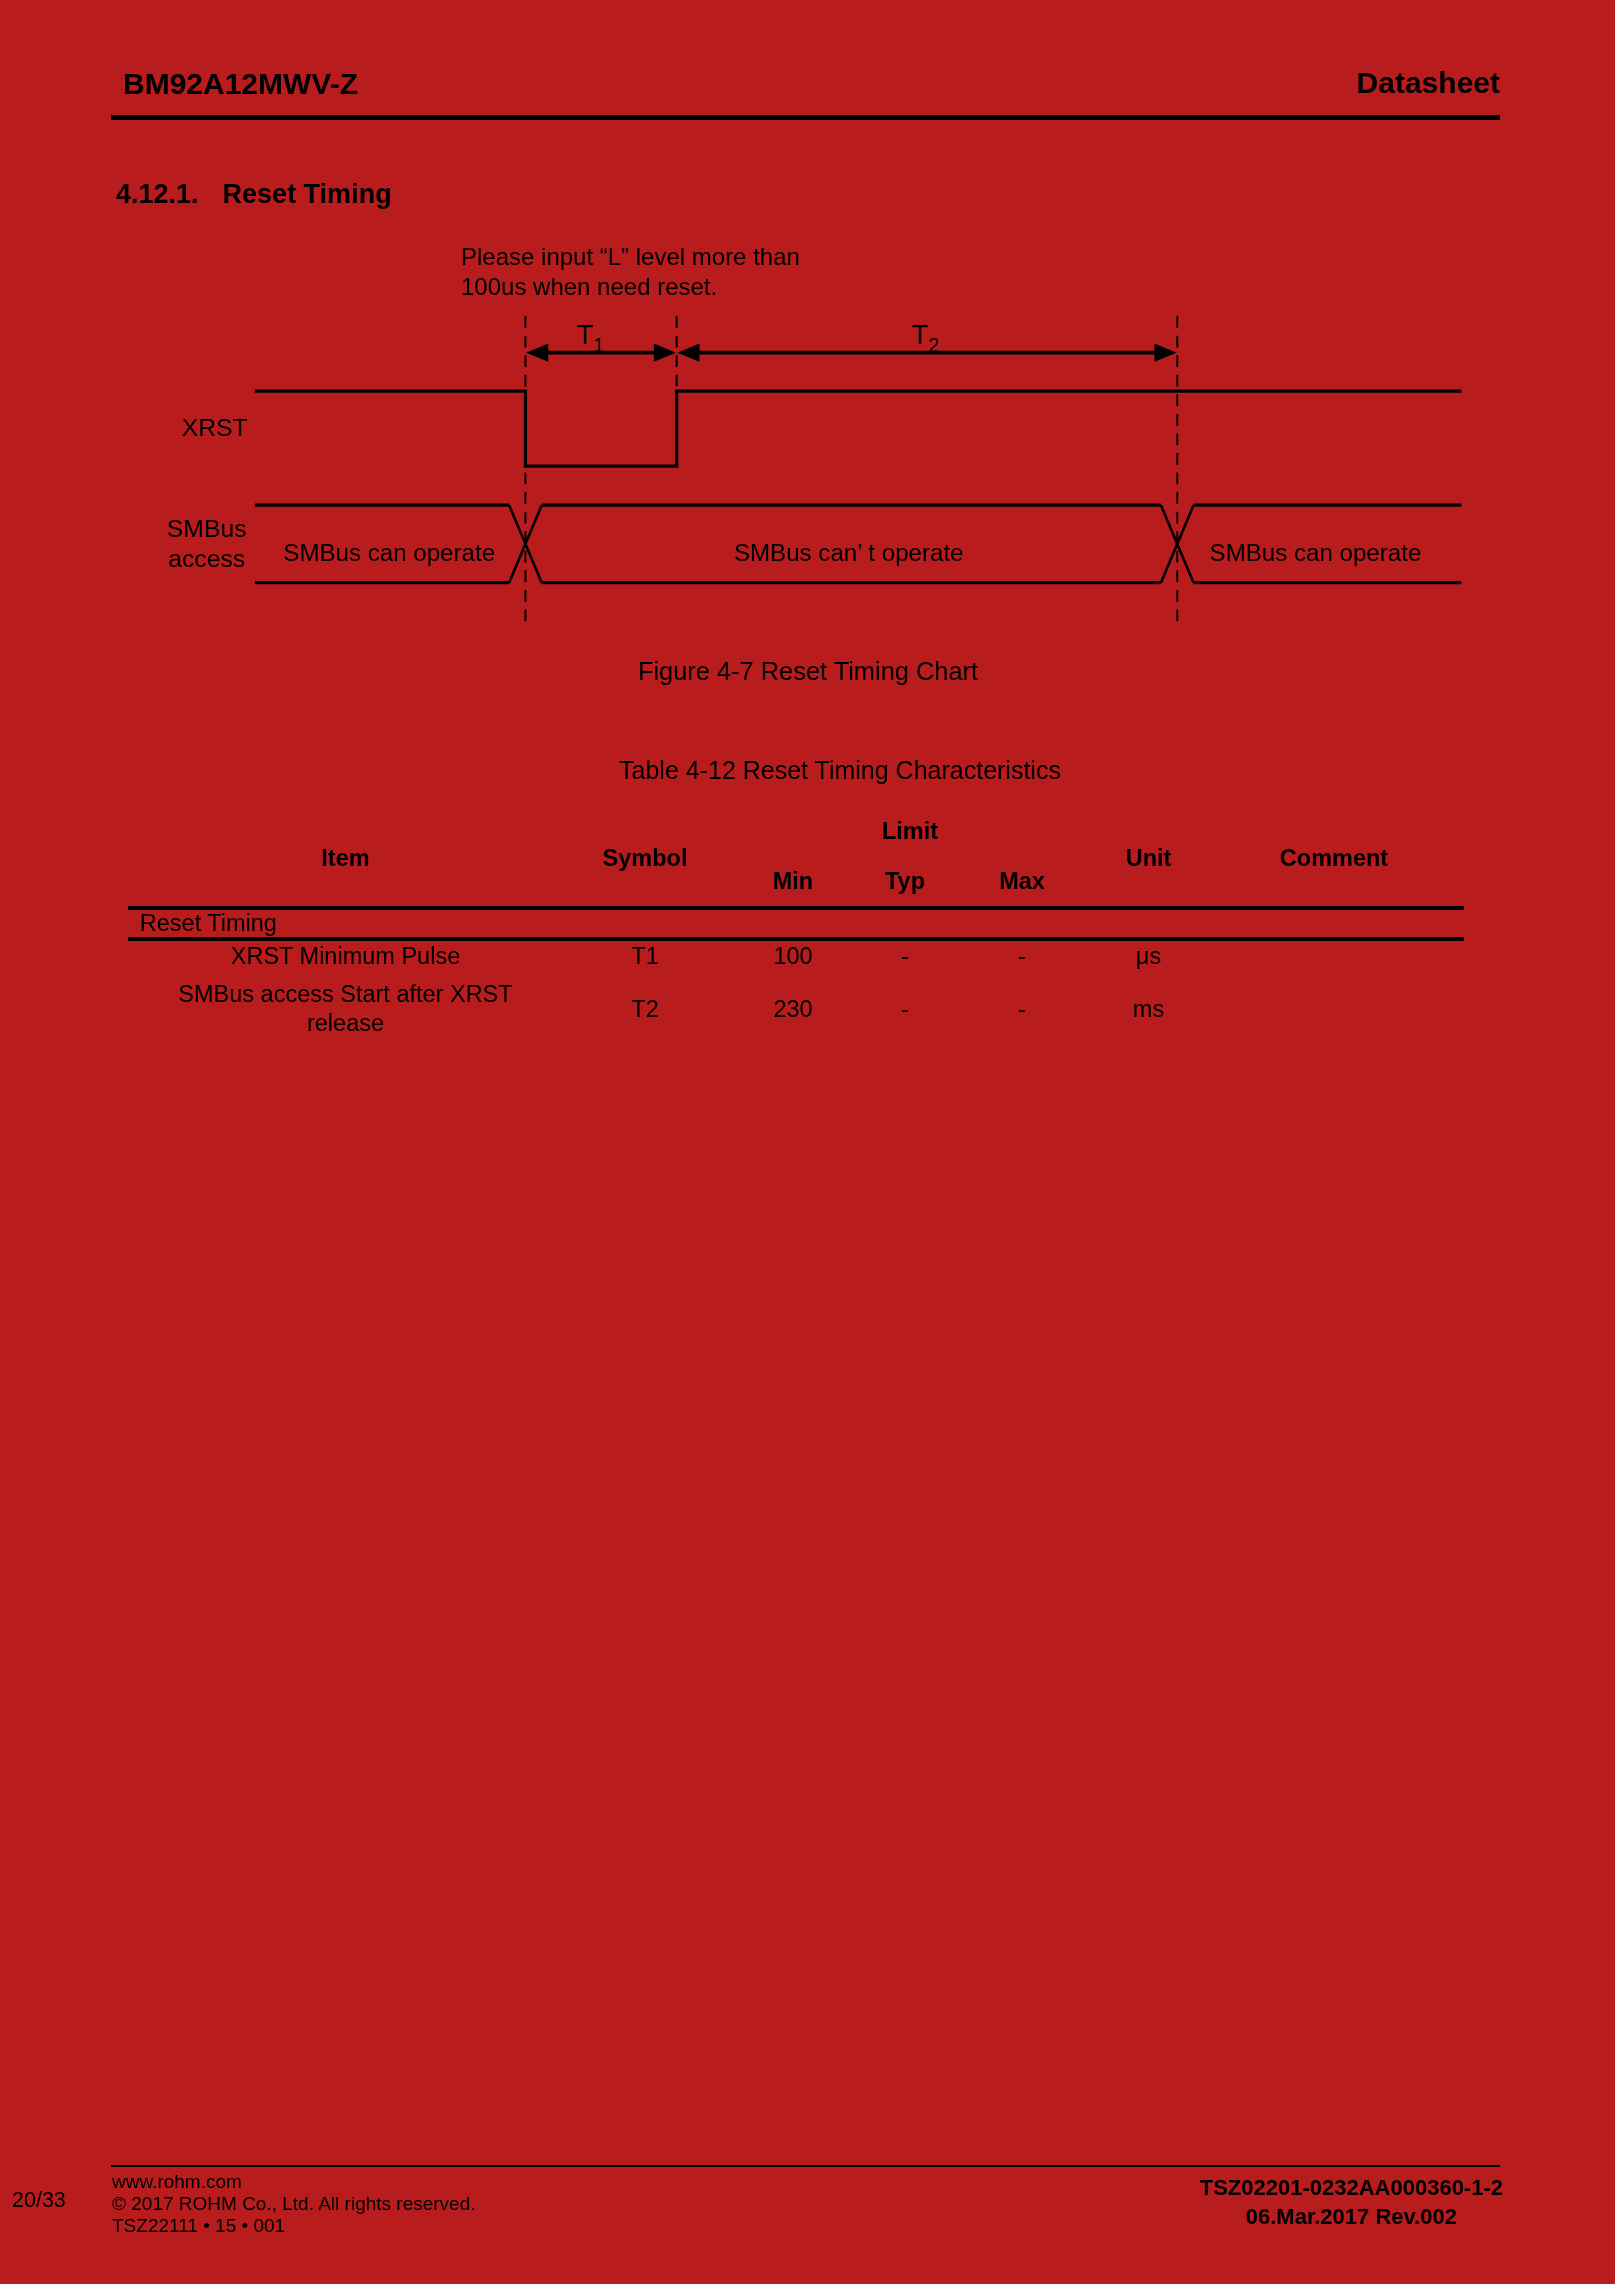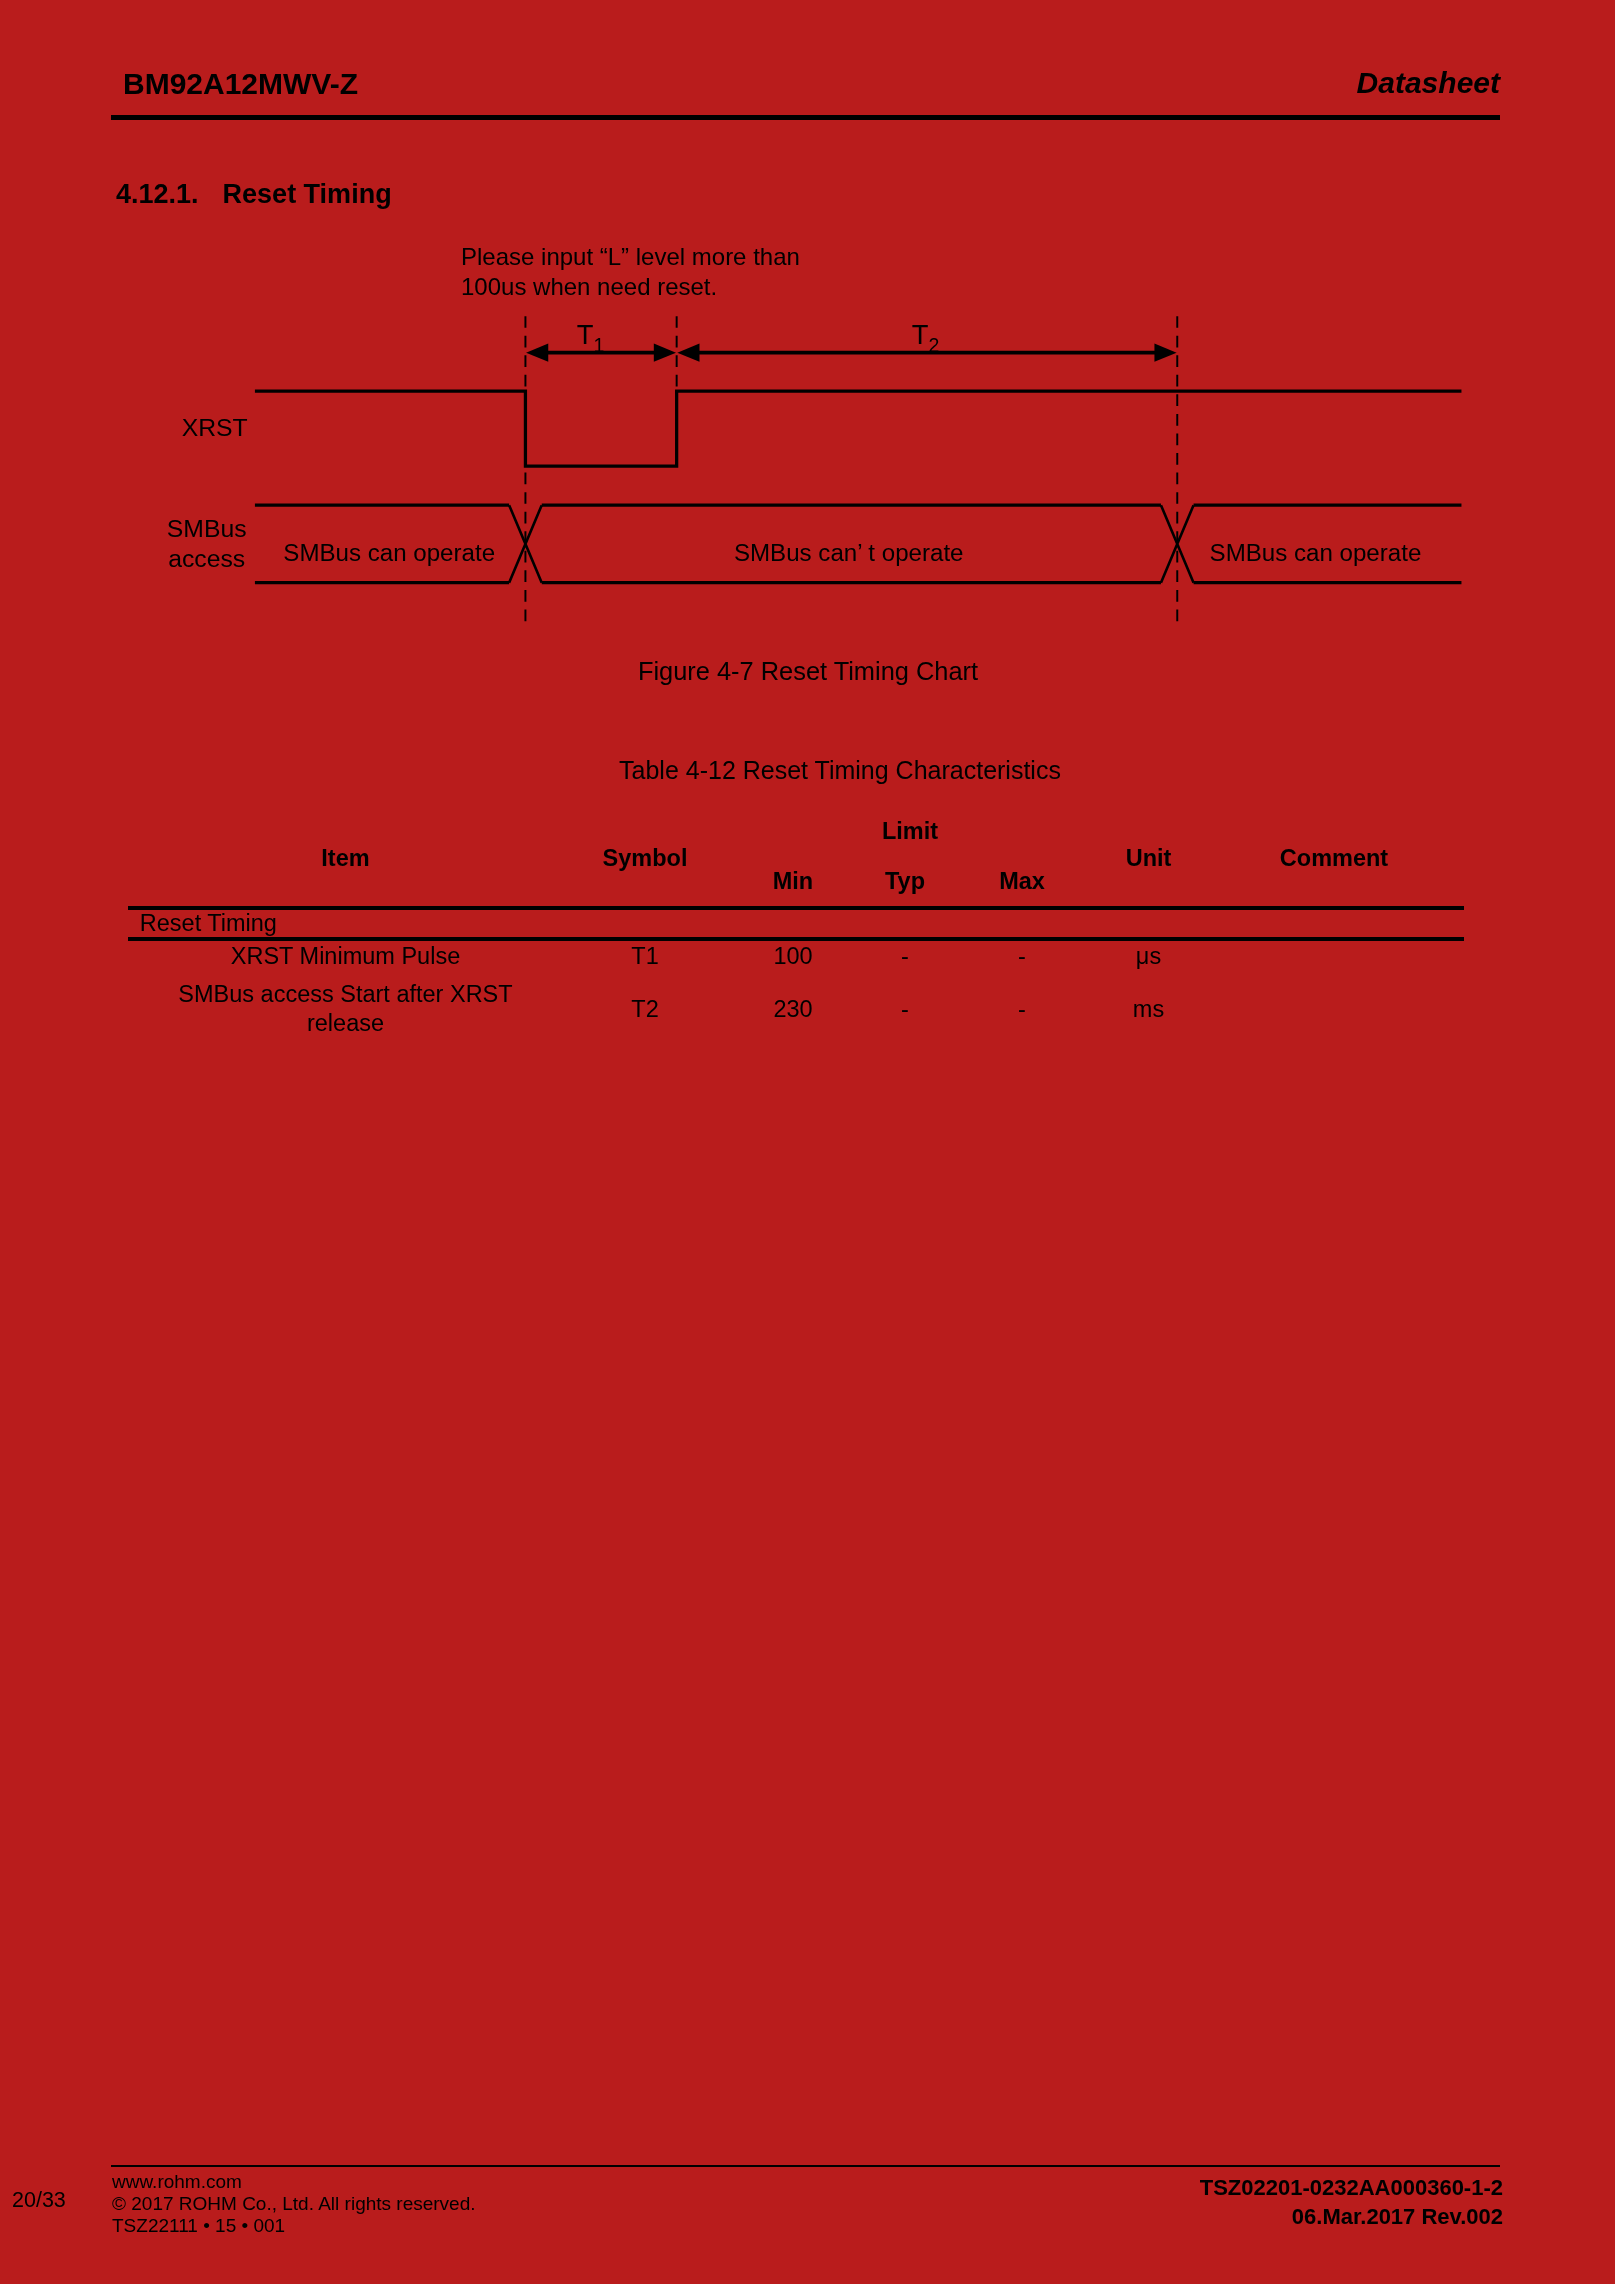--- a/index.html
+++ b/index.html
@@ -8,21 +8,21 @@
     width:1616px;height:2284px;
     background:#b91c1c;
     font-family:"Liberation Sans", sans-serif;
     color:#000;
     overflow:hidden;
   }
   .abs{position:absolute;}
 
   
   .product-title{left:123px;top:67px;font-size:30px;font-weight:bold;letter-spacing:0px;}
-  .doc-type{top:66px;right:116px;font-size:30px;font-weight:bold;font-style:italic;}
+  .doc-type{top:66px;right:116px;font-size:30px;font-weight:bold;}
   .header-rule{left:111px;top:115px;width:1389px;height:5.2px;background:#000;}
 
   
   .section-heading{left:116px;top:179px;font-size:27px;font-weight:bold;display:flex;gap:24px;}
 
   
   .fig-note{left:461px;top:242px;font-size:24px;line-height:30px;}
 
   
   svg.diagram{left:0;top:0;width:1616px;height:2284px;pointer-events:none;}
@@ -54,21 +54,21 @@
   tr.hdr-row1 th{border-bottom-width:2px;}
   .thick-bottom{border-bottom:4.6px solid #000 !important;}
   .thick-top{border-top:4.6px solid #000 !important;}
   td.item-cell{text-align:left;padding-left:9px;line-height:29px;}
   tr.section-row td{text-align:left;padding-left:7.8px;font-weight:normal;}
 
   
   .footer-rule{left:111px;top:2165px;width:1389px;height:2px;background:#000;}
   .footer-left{left:112px;top:2171px;font-size:19px;line-height:22px;}
   .footer-center{left:12px;top:2188px;width:1616px;text-align:left;font-size:21.5px;}
-  .footer-right{right:113px;top:2173px;font-size:22px;font-weight:bold;line-height:29px;text-align:right;}
+  .footer-right{right:113px;top:2173px;font-size:22px;font-weight:bold;line-height:29px;text-align:center;}
 </style>
 </head>
 <body>
 
 <div id="page">
 
   <div class="abs product-title">BM92A12MWV-Z</div>
   <div class="abs doc-type">Datasheet</div>
   <div class="abs header-rule"></div>
 

